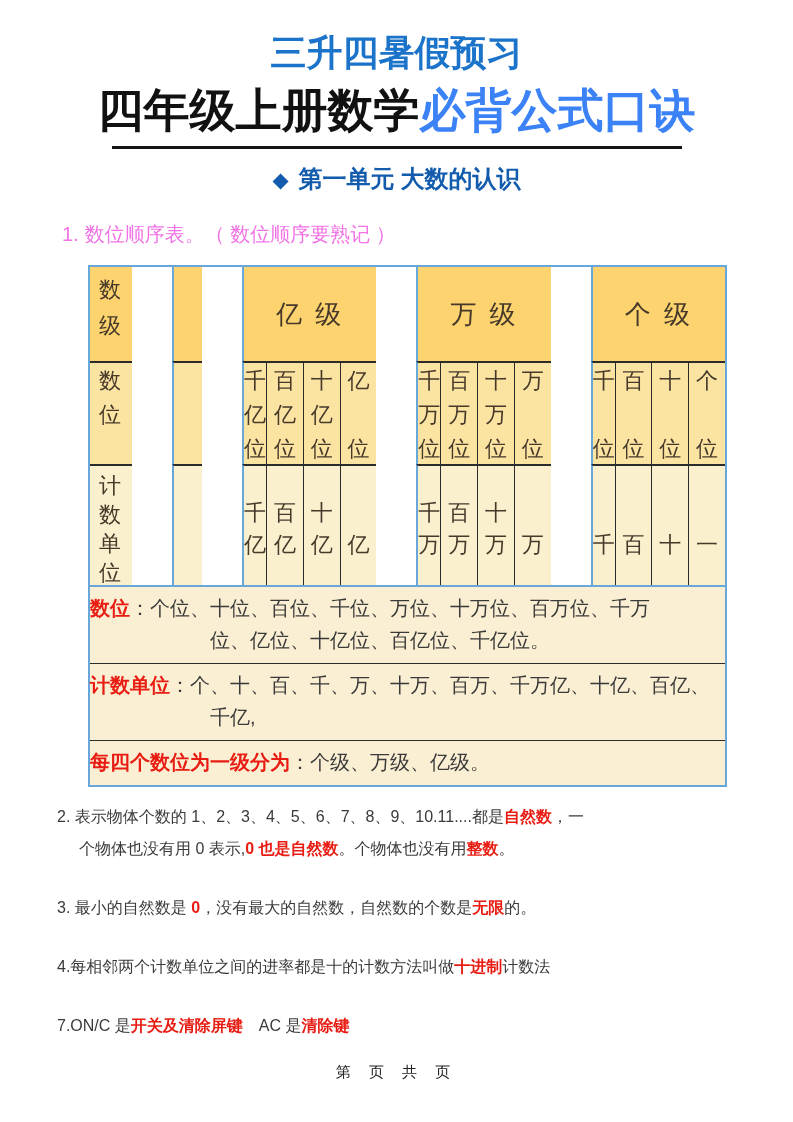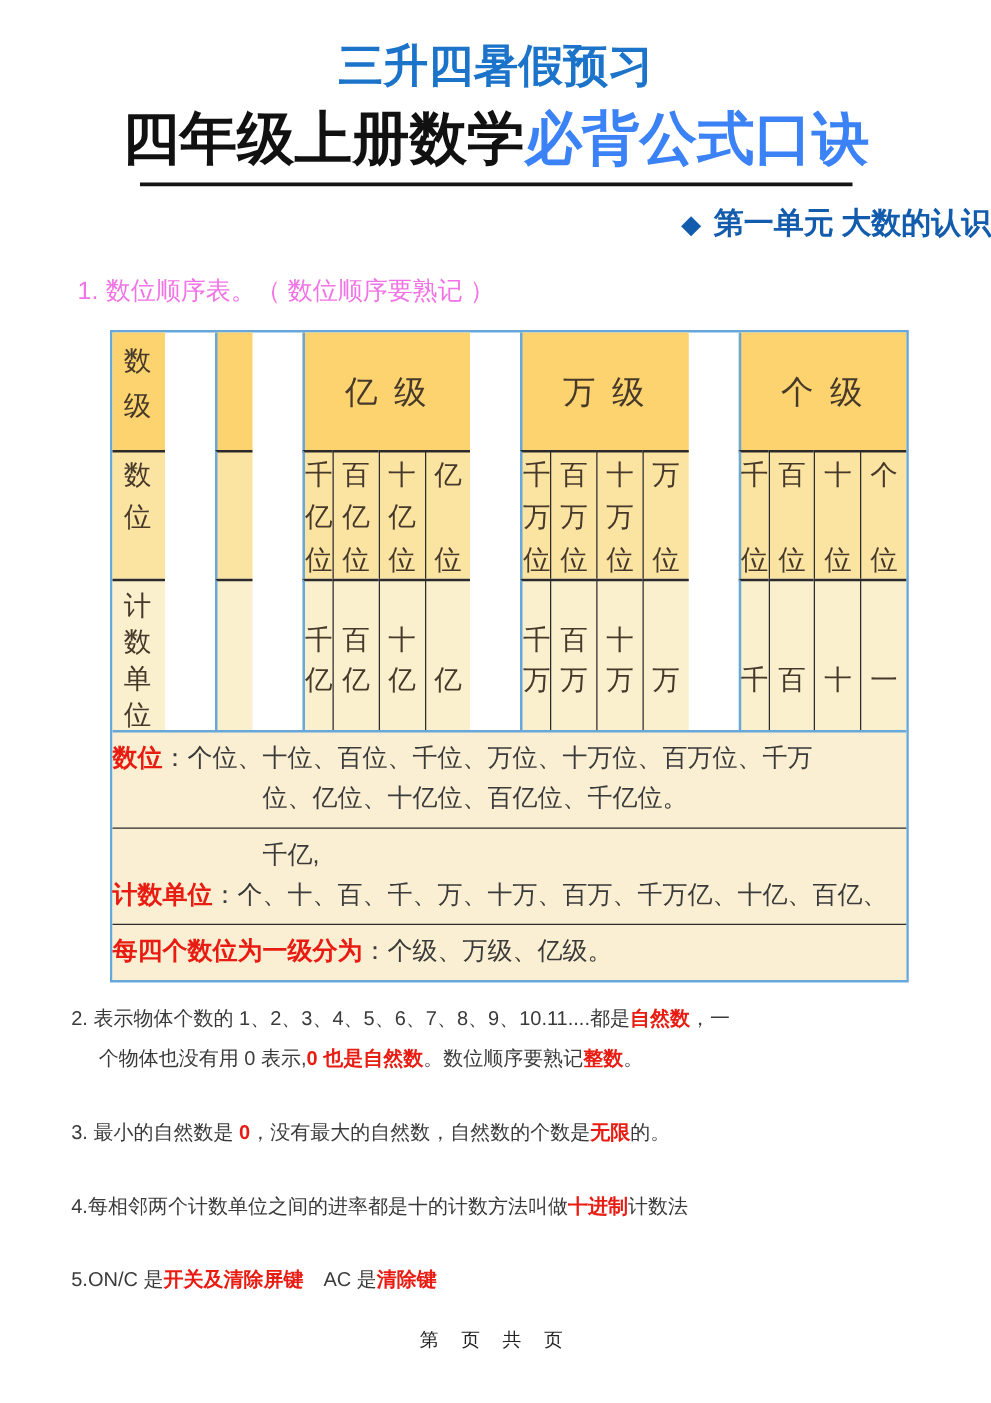--- a/index.html
+++ b/index.html
@@ -16,21 +16,21 @@
     text-align:center; font-family:"Liberation Serif","DejaVu Serif",serif;
     font-weight:bold; font-size:36px; line-height:46px; color:#1b74c9;
   }
   .title {
     text-align:center; font-family:"Liberation Serif","DejaVu Serif",serif;
     font-weight:bold; font-size:46px; line-height:58px; margin-top:6px; color:#111;
   }
   .title .c-tred { color:#3b82f6; }
   .title-rule { width:570px; height:3px; background:#141414; margin:6px auto 0 auto; }
   .section-heading {
-    text-align:right; margin-top:13px; color:#135cad;
+    text-align:center; margin-top:13px; color:#135cad;
     font-family:"Liberation Serif","DejaVu Serif",serif;
     font-weight:bold; font-size:24px; line-height:34px;
   }
   .diamond { margin-right:10px; font-size:21px; }
   .item1 {
     margin:23px 0 0 62px; color:#f173e5; font-size:20px; line-height:28px;
   }
   .item1 .num { margin-right:6px; }
 
   
@@ -167,34 +167,34 @@
       <div class="cell r3 pre bl-black bt-black">十</div>
       <div class="cell r3 pre bl-black bt-black">一</div>
     </div>
 
     <div class="notes">
       <div class="note">
         <div class="nline"><span class="c-red">数位</span><span>：个位、十位、百位、千位、万位、十万位、百万位、千万</span></div>
         <div class="nline nindent"><span>位、亿位、十亿位、百亿位、千亿位。</span></div>
       </div>
       <div class="note">
+        <div class="nline"><span class="c-red">计数单位</span><span>：个、十、百、千、万、十万、百万、千万亿、十亿、百亿、</span></div>
         <div class="nline nindent"><span>千亿,</span></div>
-        <div class="nline"><span class="c-red">计数单位</span><span>：个、十、百、千、万、十万、百万、千万亿、十亿、百亿、</span></div>
       </div>
       <div class="note">
         <div class="nline"><span class="c-red">每四个数位为一级分为</span><span>：个级、万级、亿级。</span></div>
       </div>
     </div>
   </div>
 
   <div class="paras">
     <div class="para">
       <div><span>2. 表示物体个数的 1、2、3、4、5、6、7、8、9、10.11....都是</span><span class="c-red">自然数</span><span>，一</span></div>
-      <div class="pindent"><span>个物体也没有用 0 表示,</span><span class="c-red">0 也是自然数</span><span>。数位顺序要熟记</span><span class="c-red">整数</span><span>。</span></div>
+      <div class="pindent"><span>个物体也没有用 0 表示,</span><span class="c-red">0 也是自然数</span><span>。个物体也没有用</span><span class="c-red">整数</span><span>。</span></div>
     </div>
     <div class="para gap28"><span>3. 最小的自然数是 </span><span class="c-red">0</span><span>，没有最大的自然数，自然数的个数是</span><span class="c-red">无限</span><span>的。</span></div>
     <div class="para gap28"><span>4.每相邻两个计数单位之间的进率都是十的计数方法叫做</span><span class="c-red">十进制</span><span>计数法</span></div>
-    <div class="para gap28"><span>5.ON/C 是</span><span class="c-red">开关及清除屏键</span><span>　AC 是</span><span class="c-red">清除键</span></div>
+    <div class="para gap28"><span>7.ON/C 是</span><span class="c-red">开关及清除屏键</span><span>　AC 是</span><span class="c-red">清除键</span></div>
   </div>
 
   <div class="footer">第 页 共 页</div>
 
 </div>
 
 </body></html>

